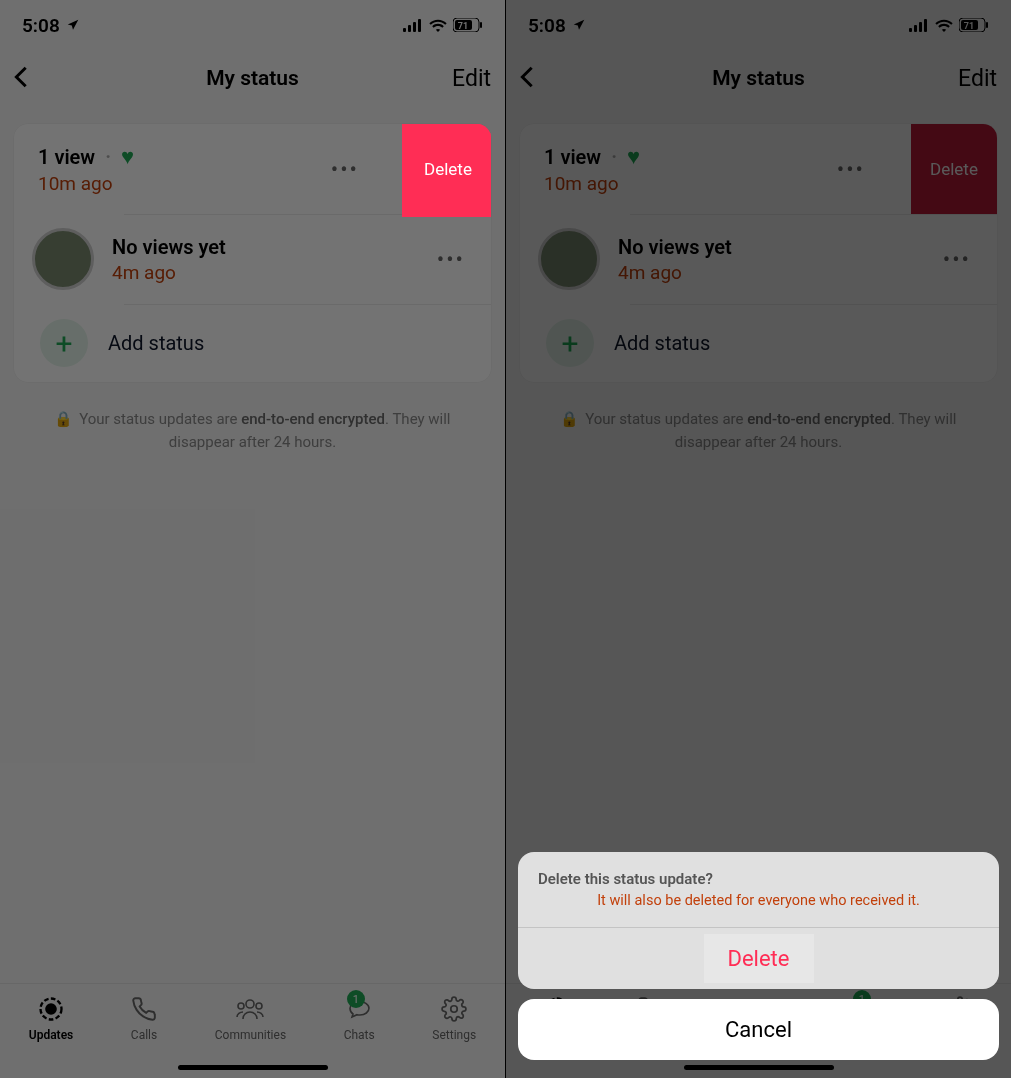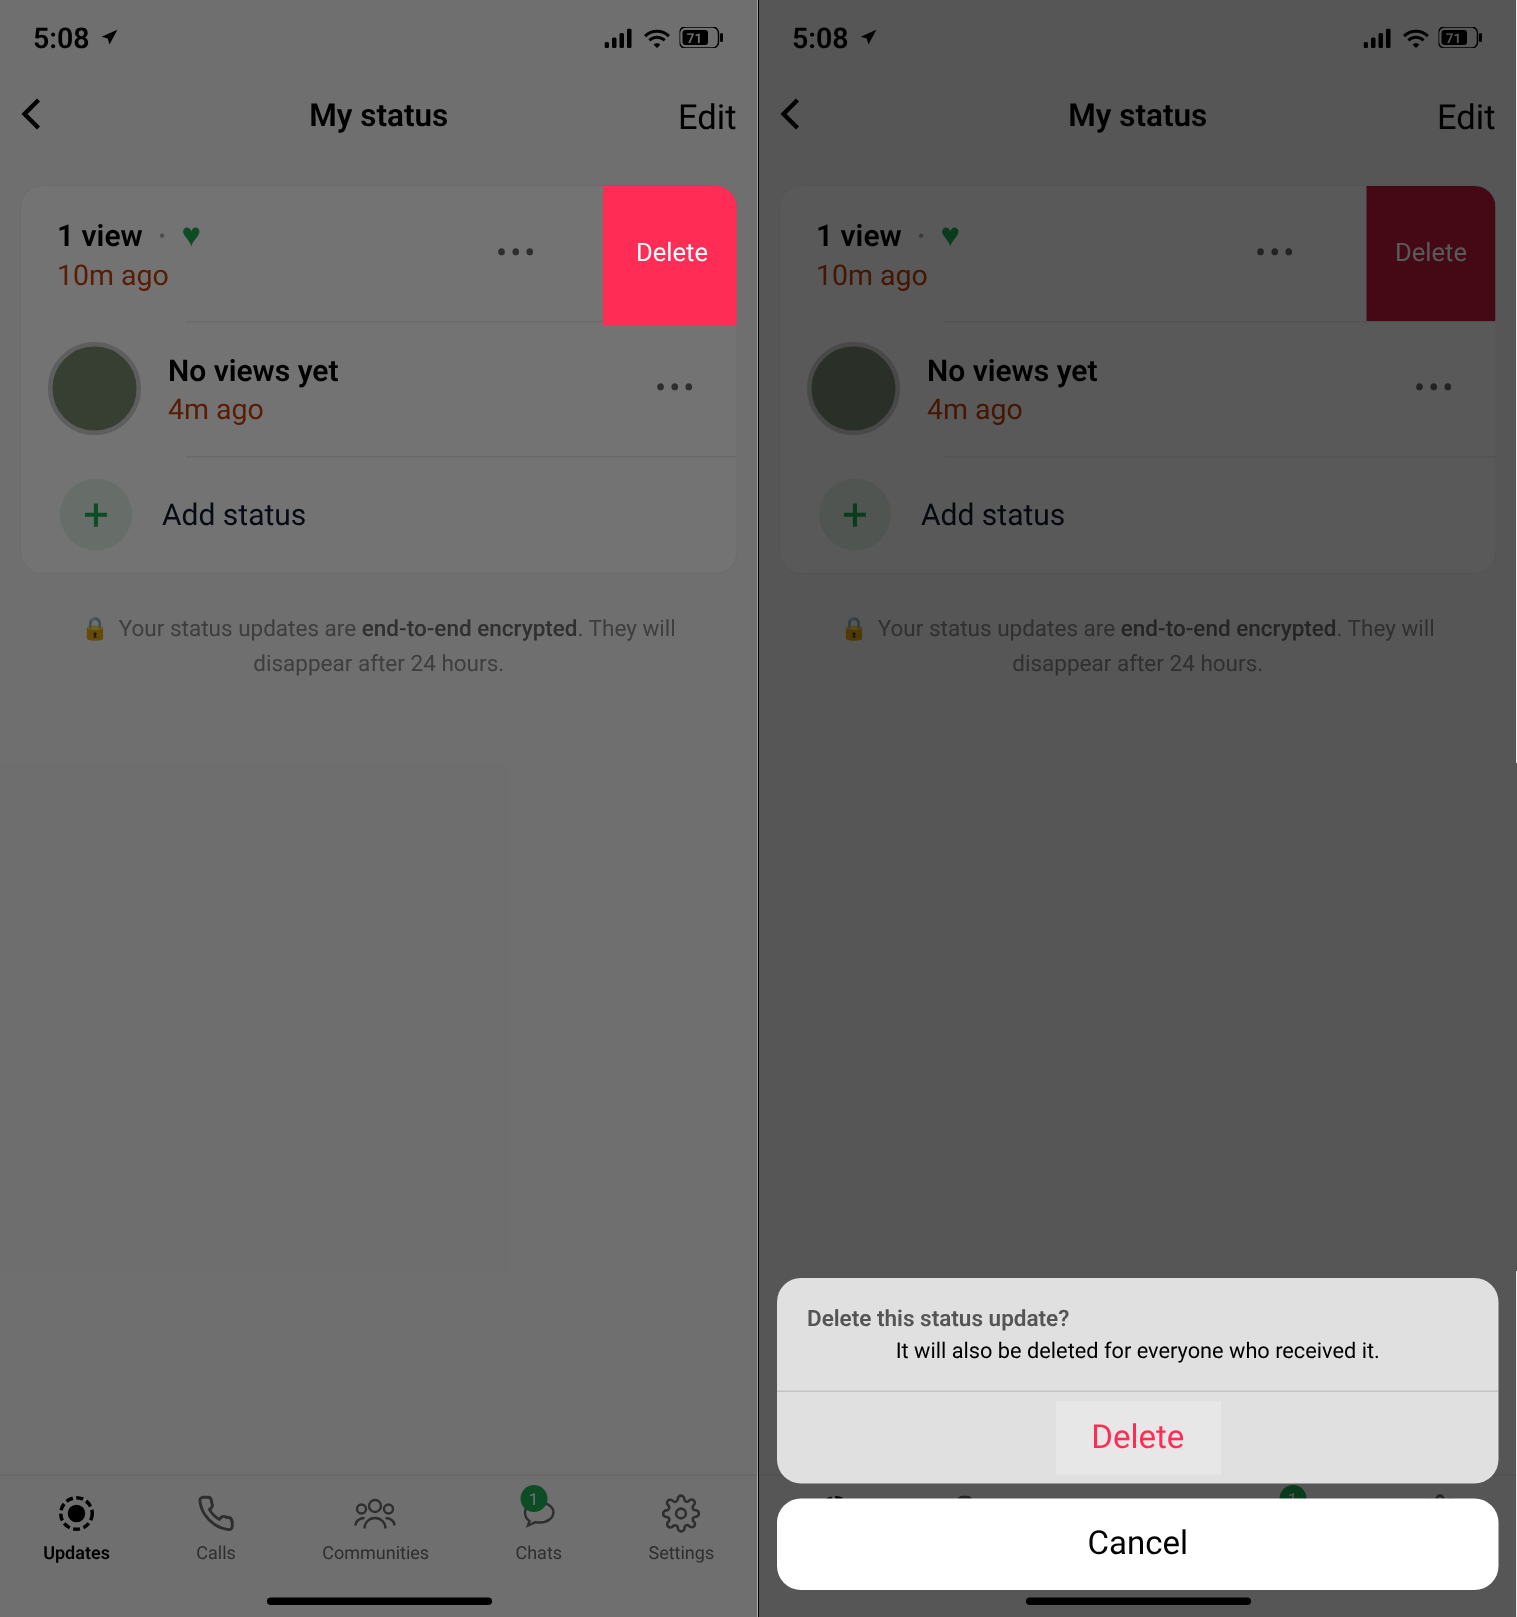--- a/index.html
+++ b/index.html
@@ -49,21 +49,21 @@
   
   .tabbar { position:absolute; bottom:0; left:0; right:0; height:95px; background:#f7f7f7; border-top:1px solid #e4e4e4; display:flex; justify-content:space-around; padding-top:10px; }
   .tab { display:flex; flex-direction:column; align-items:center; gap:4px; font-size:12px; color:#666; position:relative; }
   .tab.active { color:#000; font-weight:600; }
   .tabicon { height:30px; display:flex; align-items:center; justify-content:center; }
   .badge { position:absolute; top:-4px; right:10px; background:#1fa855; color:#fff; border-radius:10px; font-size:11px; min-width:18px; height:18px; display:flex; align-items:center; justify-content:center; padding:0 5px; }
   .home-indicator { position:absolute; bottom:8px; left:50%; transform:translateX(-50%); width:150px; height:5px; background:#000; border-radius:3px; }
   .sheet { position:absolute; left:12px; right:12px; bottom:18px; z-index: 70; }
   .sheet-card { background: rgba(230,230,230,0.96); border-radius:16px; overflow:hidden; margin-bottom:10px; }
   .sheet-title { text-align:left; font-size:15px; color:#555; font-weight:600; padding: 18px 20px 4px; }
-  .sheet-sub { text-align:center; font-size:14.5px; color:#000000; padding: 0 20px 18px; }
+  .sheet-sub { text-align:center; font-size:14.5px; color:#c2410c; padding: 0 20px 18px; }
   .sheet-sep { height:1px; background: rgba(0,0,0,0.12); }
   .sheet-btn { text-align:center; font-size:22px; padding:18px 0; }
   .sheet-delete { color:#ff2d55; }
   .cancel-card { background: #fff; border-radius:16px; text-align:center; font-size:22px; color:#000; padding:18px 0; }
 
   
   .sheet-delete-wrap { position: relative; }
   .sheet-delete-highlight { position:absolute; top:6px; bottom:6px; left:50%; transform:translateX(-50%); width:110px; background:#fff; z-index:-1; box-shadow: 0 2px 6px rgba(0,0,0,0.15); }
 </style>
 </head>

